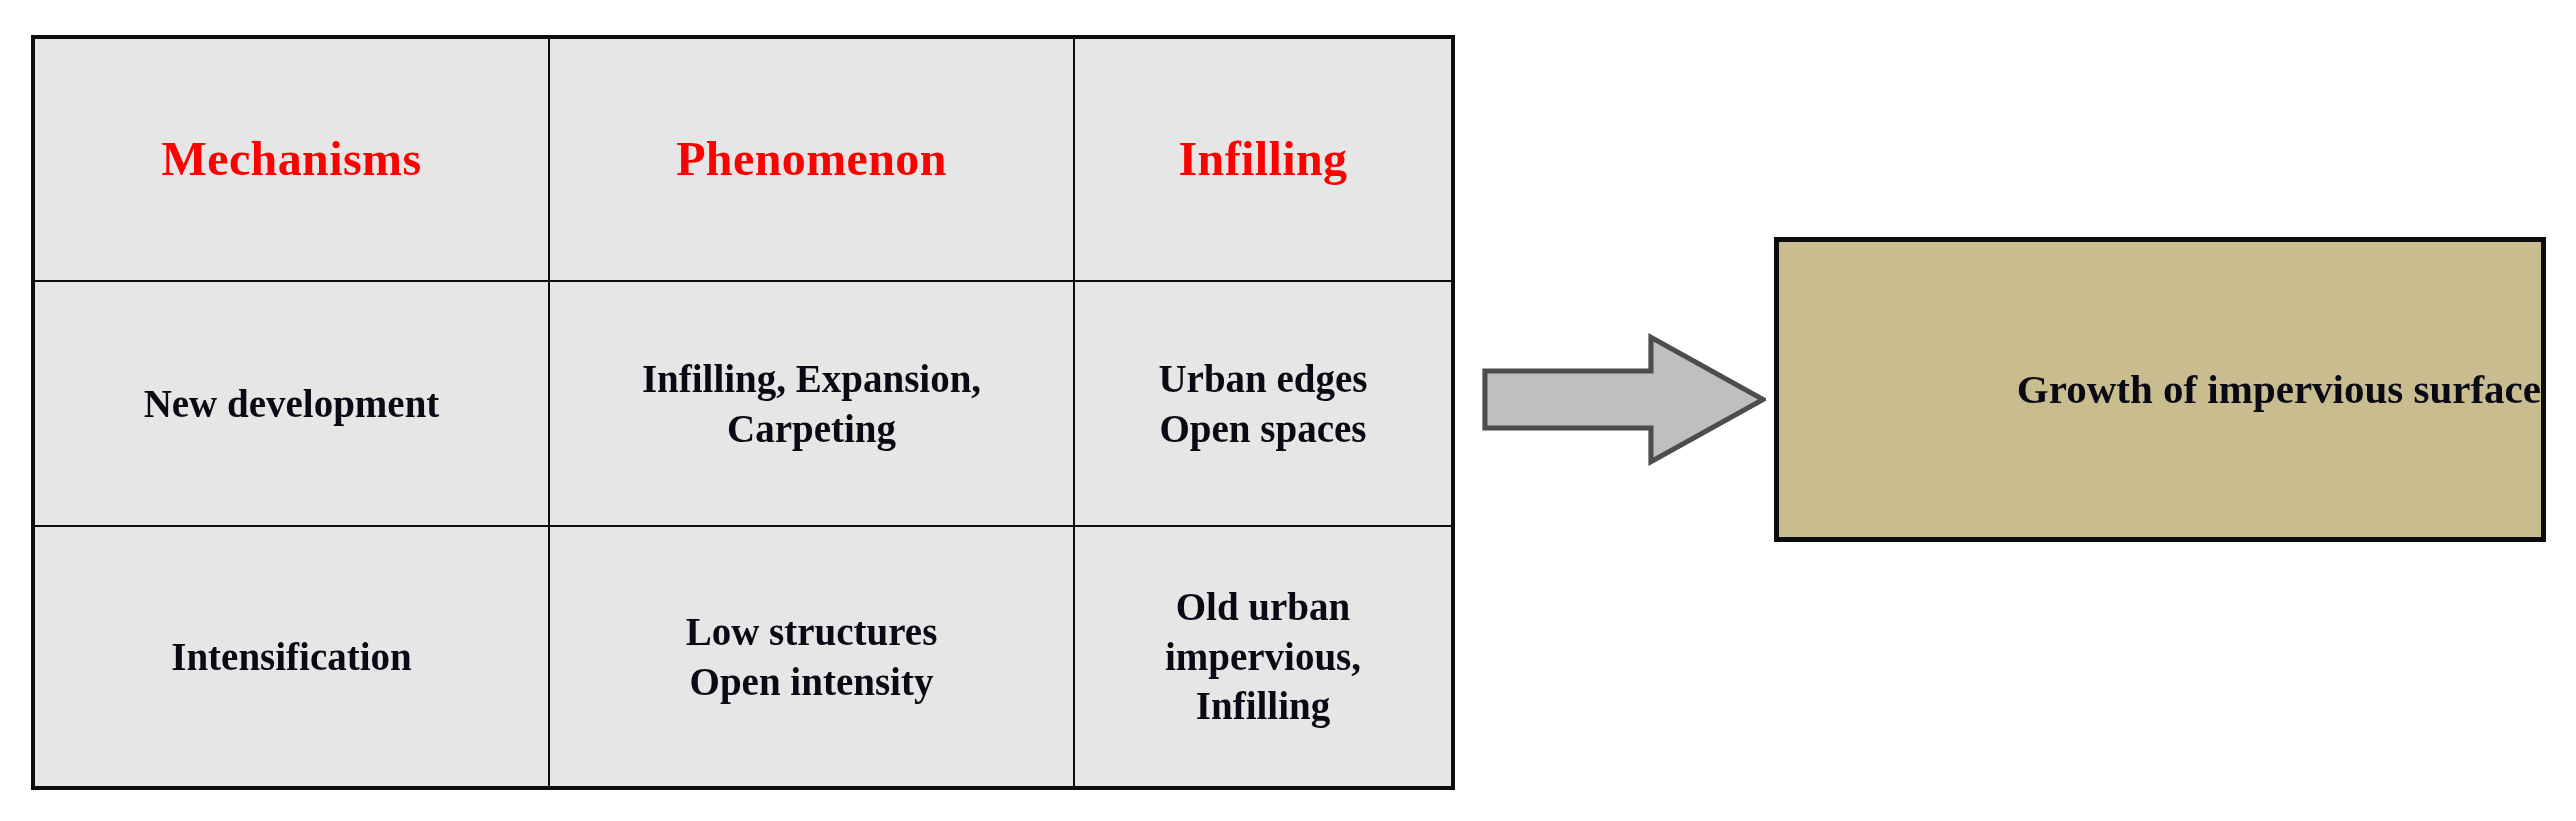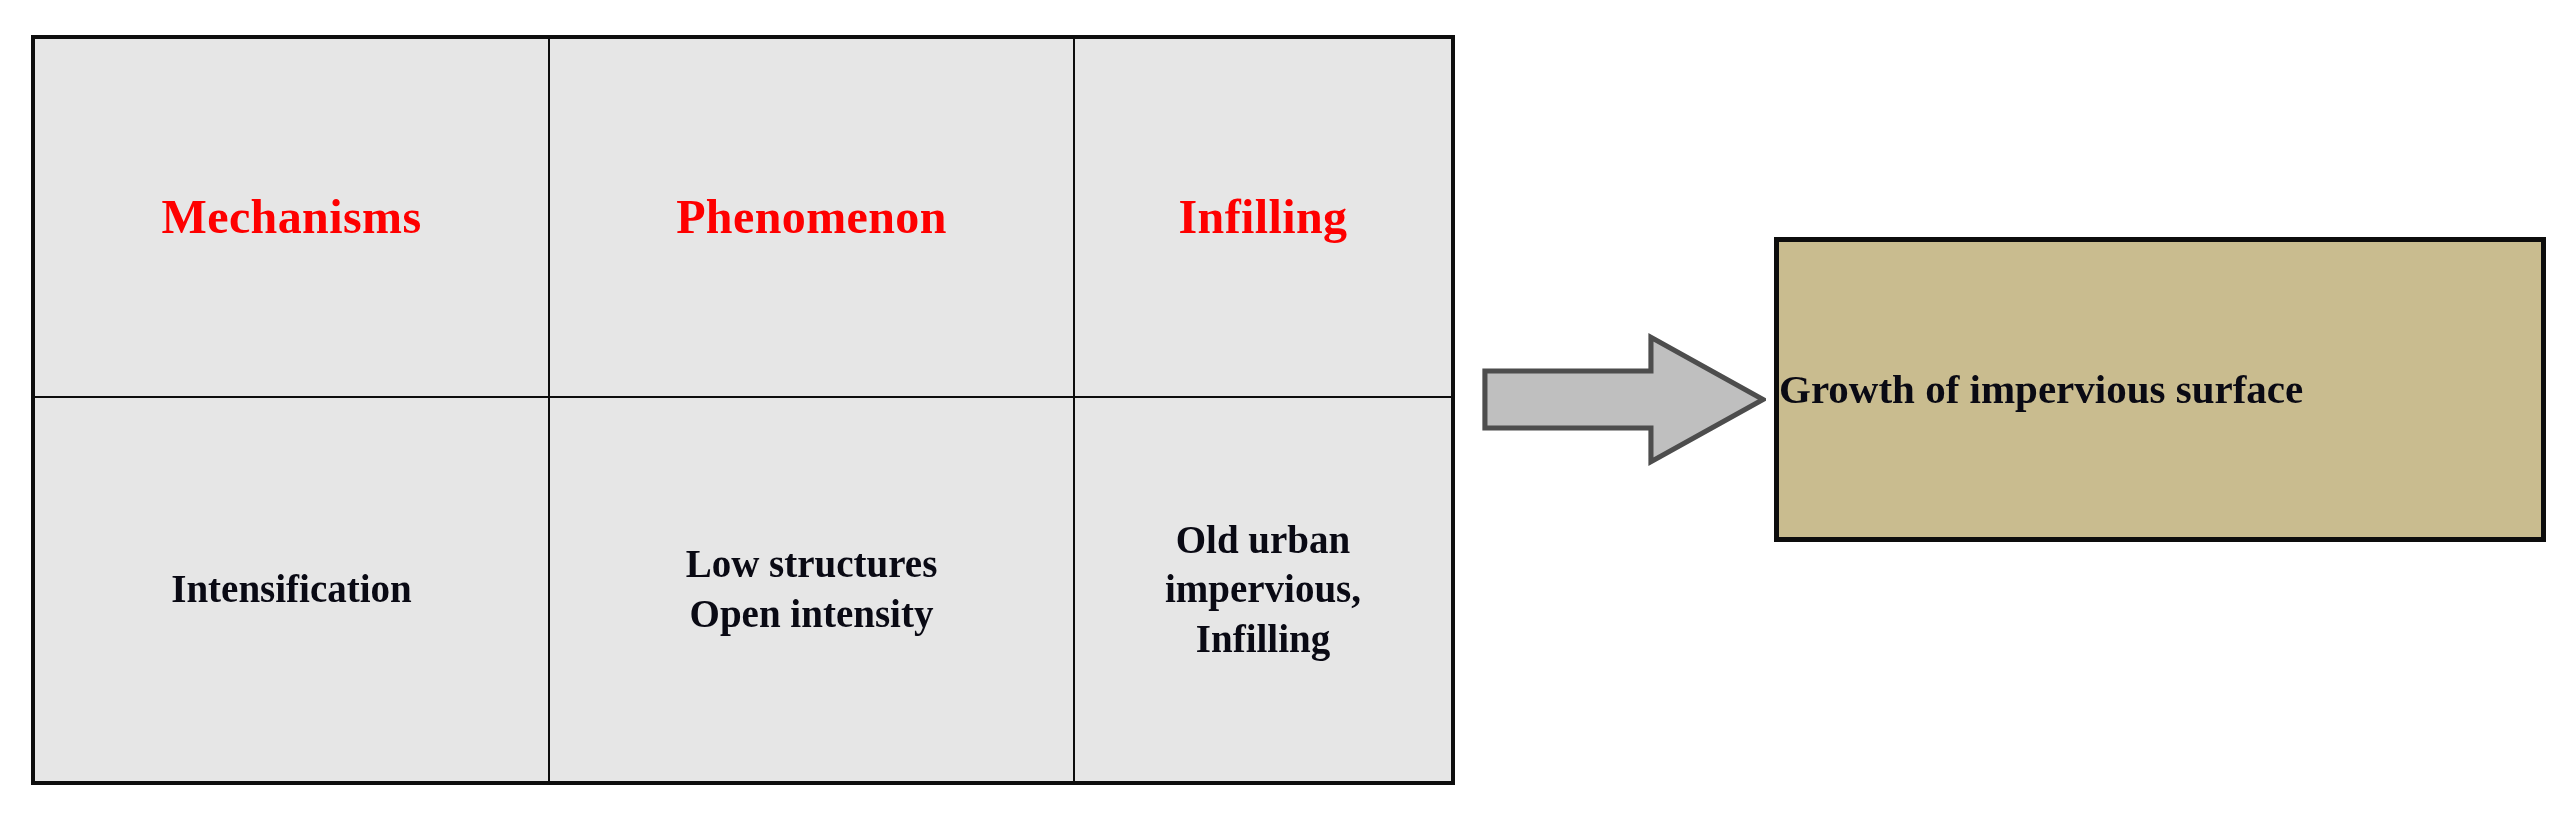--- a/index.html
+++ b/index.html
@@ -78,21 +78,21 @@
     position: absolute;
     left: 1774px;
     top: 237px;
     width: 772px;
     height: 305px;
     background: #c9bc8f;
     border: 5.1px solid #0d0d0d;
     box-sizing: border-box;
     display: flex;
     align-items: center;
-    justify-content: flex-start;
+    justify-content: flex-end;
   }
   #outcome-box .outcome-text {
     color: #0a0a14;
     font-weight: bold;
     font-size: 41px;
     line-height: 1.2;
     white-space: nowrap;
     text-align: center;
   }
 </style>
@@ -111,20 +111,37 @@
         <span class="header-text">Mechanisms</span>
       </td>
       <td>
         <span class="header-text">Phenomenon</span>
       </td>
       <td>
         <span class="header-text">Infilling</span>
       </td>
     </tr>
 
+    <tr class="row-one">
+      <td>
+        <span class="cell-text">New development</span>
+      </td>
+      <td>
+        <span class="cell-text">
+          <span class="line">Infilling, Expansion,</span>
+          <span class="line">Carpeting</span>
+        </span>
+      </td>
+      <td>
+        <span class="cell-text">
+          <span class="line">Urban edges</span>
+          <span class="line">Open spaces</span>
+        </span>
+      </td>
+    </tr>
 
     <tr class="row-two">
       <td>
         <span class="cell-text">Intensification</span>
       </td>
       <td>
         <span class="cell-text">
           <span class="line">Low structures</span>
           <span class="line">Open intensity</span>
         </span>

